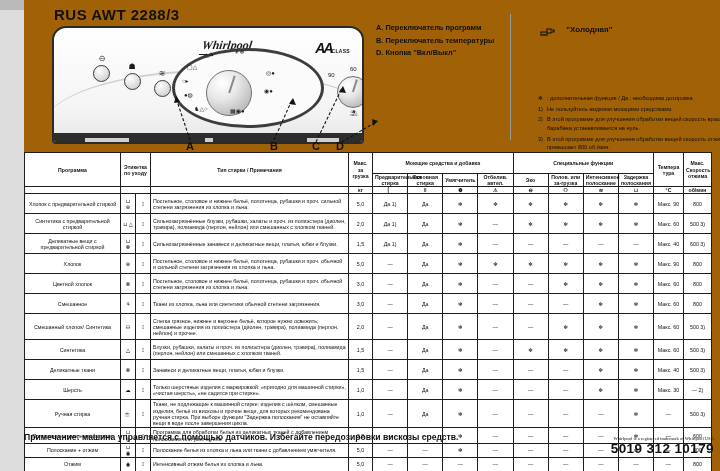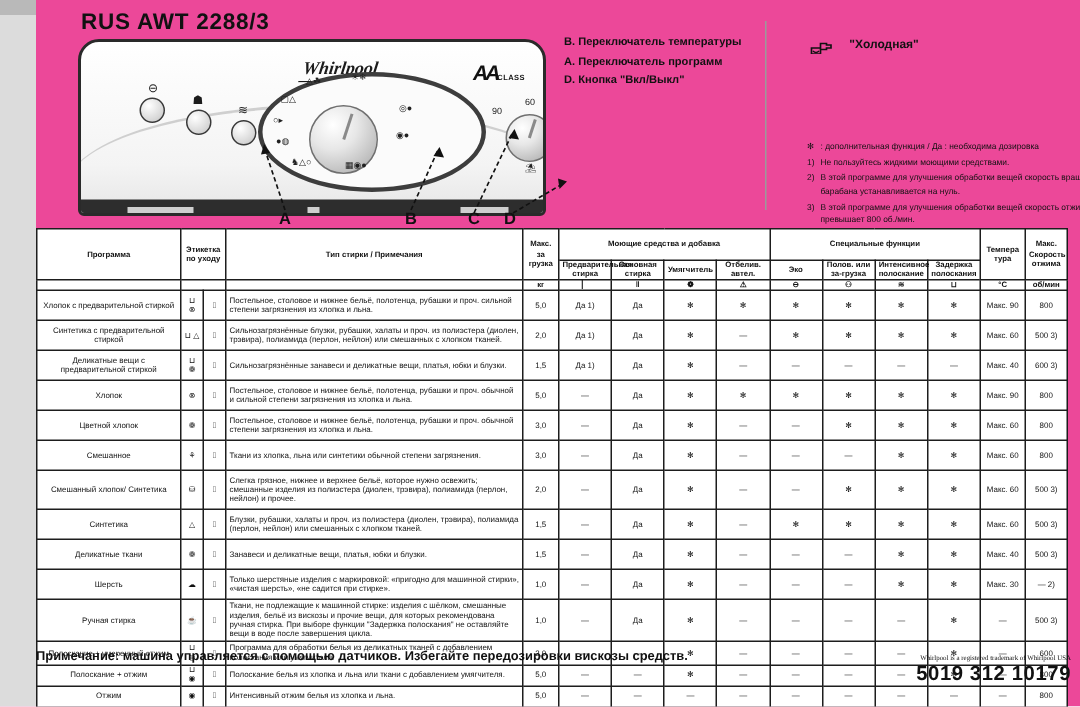--- a/index.html
+++ b/index.html
@@ -7,21 +7,21 @@
   body {
     width:720px; height:471px;
     background:#ffffff;
     font-family:"Liberation Sans", sans-serif;
     color:#111;
     overflow:hidden;
     position:relative;
   }
   .page {
     position:absolute; inset:0;
-    background:#ec4899;
+    background:#a16207;
     padding-left:48px;
   }
   
   .margin-bar { position:absolute; top:0; bottom:0; width:24px; background:#dcdcdc; }
   .margin-bar.left { left:0; }
   .topbar { position:absolute; left:0; top:0; width:24px; height:10px; background:#b9b9b9; }
 
   
   .top { position:absolute; left:24px; top:0; right:0; height:152px; }
   .model-title {
@@ -209,22 +209,22 @@
       <polygon points="319,86 315,92 322,93" fill="#111"></polygon>
       <line x1="318" y1="142" x2="352" y2="122" stroke="#111" stroke-width="1.1" stroke-dasharray="3,2"></line>
       <polygon points="354,121 348,119 349,126" fill="#111"></polygon>
     </svg>
     <div class="callout" style="left:162px; top:140px;">A</div>
     <div class="callout" style="left:246px; top:140px;">B</div>
     <div class="callout" style="left:288px; top:140px;">C</div>
     <div class="callout" style="left:312px; top:140px;">D</div>
 
     <div class="legend">
+      <div>A. Переключатель программ</div>
       <div>B. Переключатель температуры</div>
-      <div>A. Переключатель программ</div>
       <div>D. Кнопка "Вкл/Выкл"</div>
     </div>
 
     <div class="divider-v" style="left:486px;"></div>
 
     <div class="coldbox">
       <svg class="tap-ico" width="16" height="12" viewBox="0 0 16 12">
         <path d="M1 8 h6 v-3 h4 v1 h3 v2 h-3 v1 h-4 v3 h-6 z" fill="none" stroke="#111" stroke-width="1.1"></path>
         <path d="M2 10 q2 2 4 0" fill="none" stroke="#111" stroke-width="1"></path>
       </svg>

